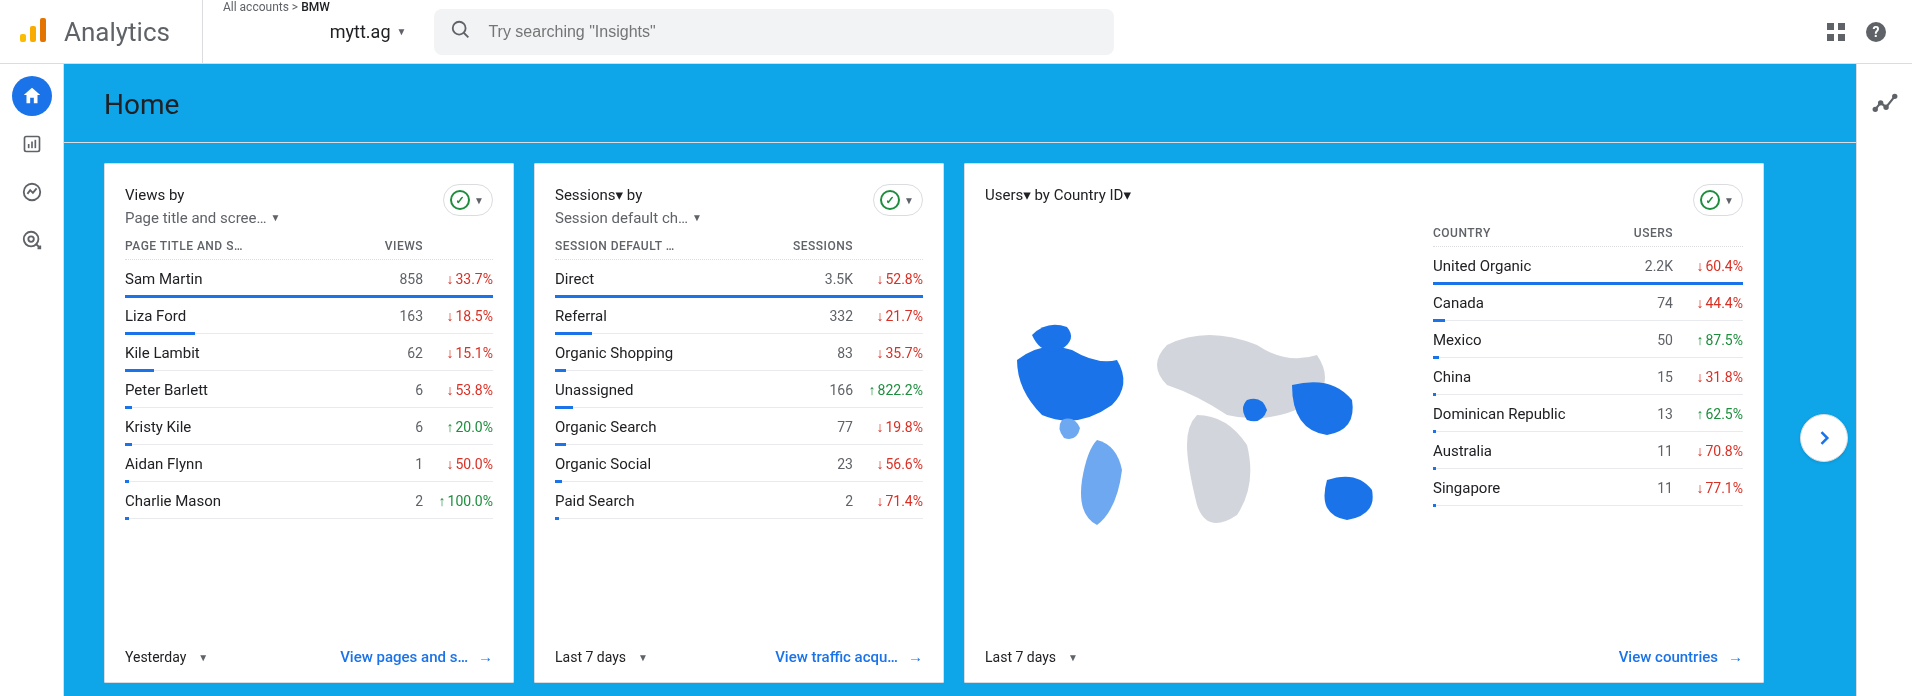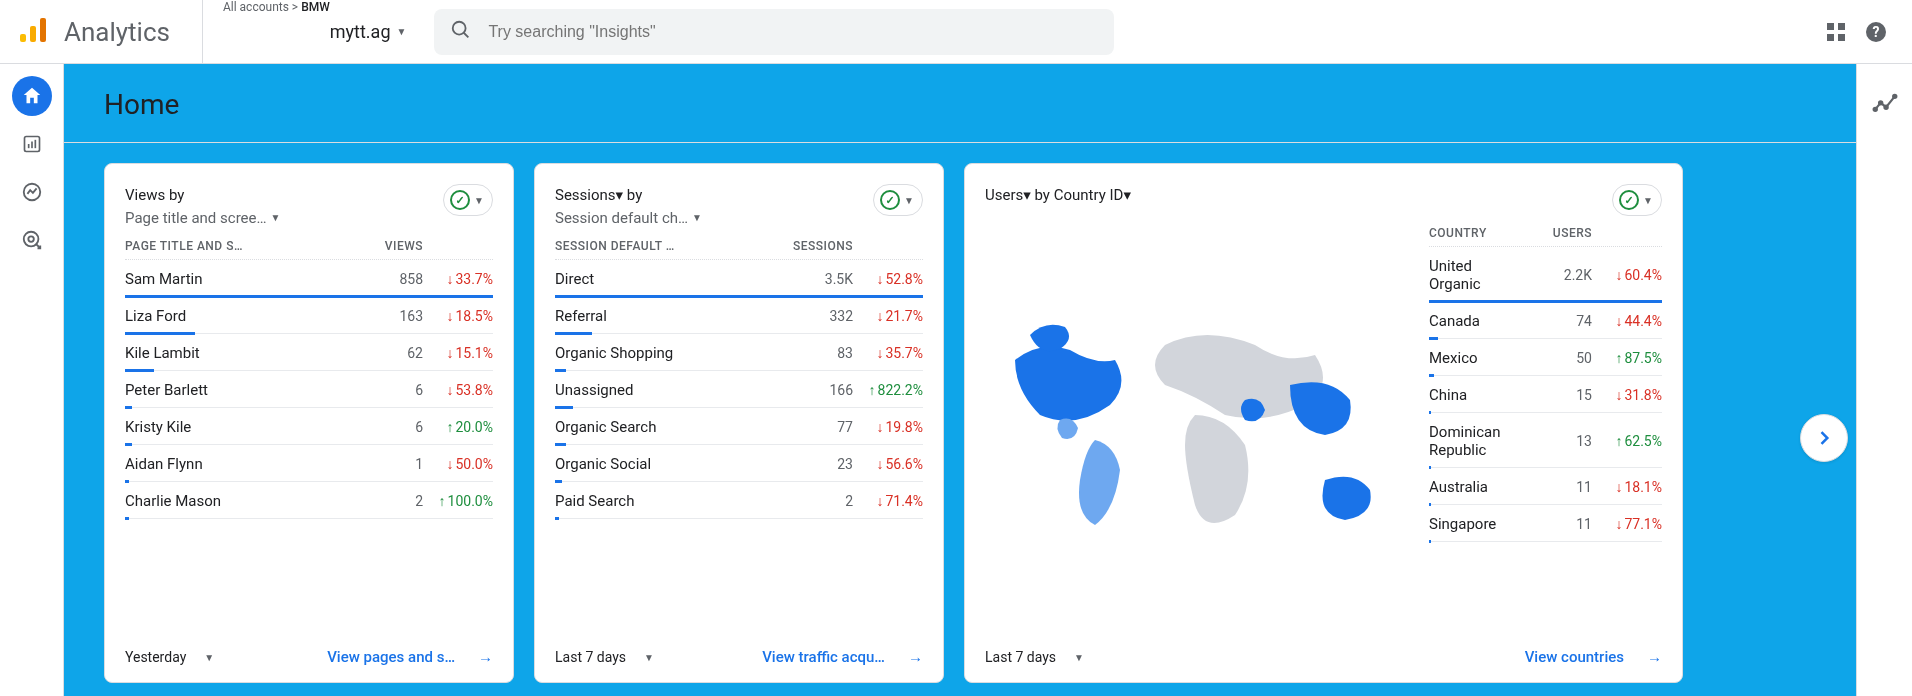--- a/index.html
+++ b/index.html
@@ -25,23 +25,23 @@
 .body { display: flex; height: calc(100% - 64px); }
 .sidenav { width: 64px; border-right: 1px solid #dadce0; padding-top: 12px; display: flex; flex-direction: column; align-items: center; gap: 8px; }
 .sidenav-item { width: 40px; height: 40px; border-radius: 50%; display: flex; align-items: center; justify-content: center; color: #5f6368; }
 .sidenav-item.active { background: #1a73e8; color: #fff; }
 
 .main { flex: 1; background: #0ea5e9; overflow: hidden; position: relative; }
 .page-title { font-size: 28px; color: #202124; padding: 24px 0 20px 40px; font-weight: 400; border-bottom: 1px solid transparent; }
 .divider-h { height: 1px; background: #dadce0; margin: 0; }
 
 .cards { display: flex; gap: 20px; padding: 20px 0 0 40px; }
-.card { background: #fff; border: 1px solid #dadce0; border-radius: 8px; padding: 20px 20px 16px 20px; display: flex; flex-direction: column; }
+.card { background: #fff; border: 1px solid #dadce0; border-radius: 1px; padding: 20px 20px 16px 20px; display: flex; flex-direction: column; }
 .card.small { width: 410px; height: 520px; }
-.card.large { width: 719px; height: 520px; }
+.card.large { width: 800px; height: 520px; }
 
 .card-header { display: flex; align-items: flex-start; justify-content: space-between; margin-bottom: 8px; }
 .card-title { font-size: 15px; color: #202124; line-height: 1.5; }
 .card-title .sub { color: #5f6368; display: flex; align-items: center; gap: 4px; }
 .dim-caret { color: #5f6368; font-size: 10px; }
 .pill { border: 1px solid #dadce0; border-radius: 20px; height: 32px; display: flex; align-items: center; padding: 0 8px 0 6px; gap: 4px; }
 .check-ring { width: 20px; height: 20px; border: 2px solid #1e8e3e; border-radius: 50%; display: flex; align-items: center; justify-content: center; color: #1e8e3e; font-size: 11px; font-weight: bold; }
 
 .tbl-head { display: flex; border-bottom: 1px dotted #dadce0; padding-bottom: 6px; margin-top: 2px; }
 .tbl-head span { font-size: 12px; color: #5f6368; letter-spacing: 0.5px; font-weight: 500; }
@@ -52,22 +52,22 @@
 .row { position: relative; }
 .row-inner { display: flex; align-items: center; padding: 10px 0 8px 0; border-bottom: 1px solid #e8eaed; }
 .row .c1 { flex: 1; font-size: 15px; color: #202124; }
 .row .c2 { width: 70px; text-align: right; font-size: 14px; color: #5f6368; }
 .row .c3 { width: 70px; text-align: right; font-size: 14px; display: flex; align-items: center; justify-content: flex-end; gap: 2px; }
 .row .c3.down { color: #d93025; }
 .row .c3.up { color: #1e8e3e; }
 .bar { height: 3px; background: #1a73e8; position: absolute; bottom: -1px; left: 0; }
 
 .card-footer { margin-top: auto; display: flex; align-items: center; justify-content: space-between; padding-top: 12px; }
-.range-sel { font-size: 14px; color: #202124; display: flex; align-items: center; gap: 18px; }
-.link-btn { color: #1a73e8; font-size: 15px; display: flex; align-items: center; gap: 23px; font-weight: 500; }
+.range-sel { font-size: 14px; color: #202124; display: flex; align-items: center; gap: 12px; }
+.link-btn { color: #1a73e8; font-size: 15px; display: flex; align-items: center; gap: 10px; font-weight: 500; }
 
 
 .map-body { display: flex; flex: 1; gap: 24px; }
 .map-vis { flex: 1; display: flex; align-items: center; justify-content: center; }
 .map-table { width: 310px; }
 
 
 .right-rail { width: 56px; border-left: 1px solid #dadce0; background: #fff; display: flex; flex-direction: column; align-items: center; padding-top: 28px; }
 .right-rail .ri { color: #5f6368; }
 
@@ -474,21 +474,21 @@
                     </span>
                   </div>
                   <div class="bar" style="width:1%"></div>
                 </div>
                 <div class="row">
                   <div class="row-inner">
                     <span class="c1">Australia</span>
                     <span class="c2">11</span>
                     <span class="c3 down">
                       <span class="arrow-down"></span>
-                      <span>18.1%</span>
+                      <span>70.8%</span>
                     </span>
                   </div>
                   <div class="bar" style="width:1%"></div>
                 </div>
                 <div class="row">
                   <div class="row-inner">
                     <span class="c1">Singapore</span>
                     <span class="c2">11</span>
                     <span class="c3 down">
                       <span class="arrow-down"></span>

